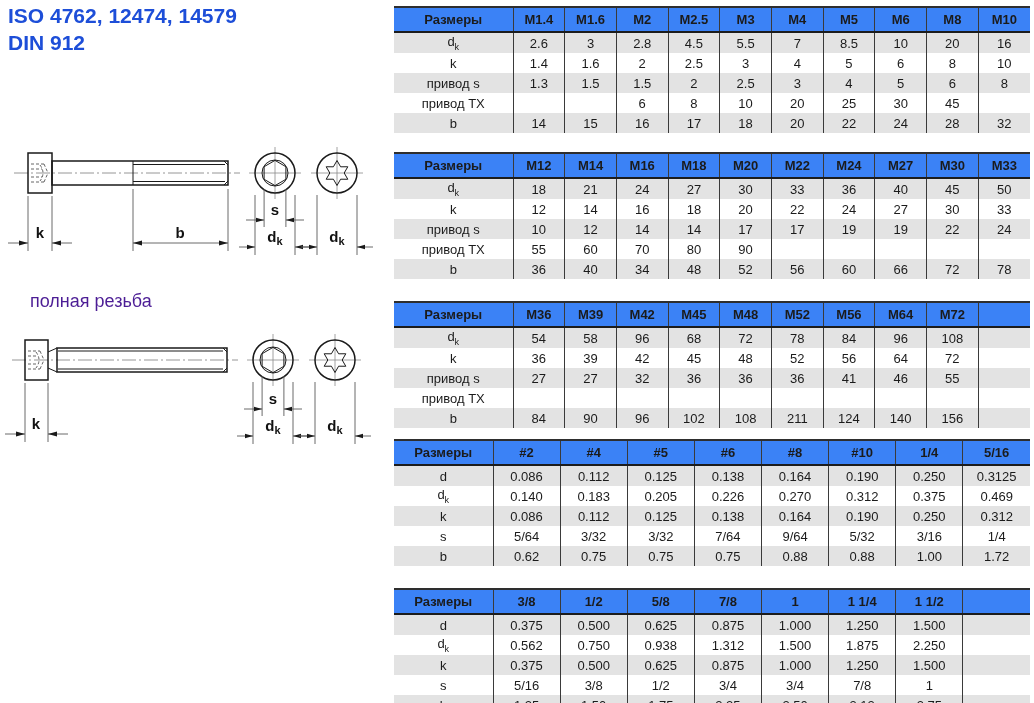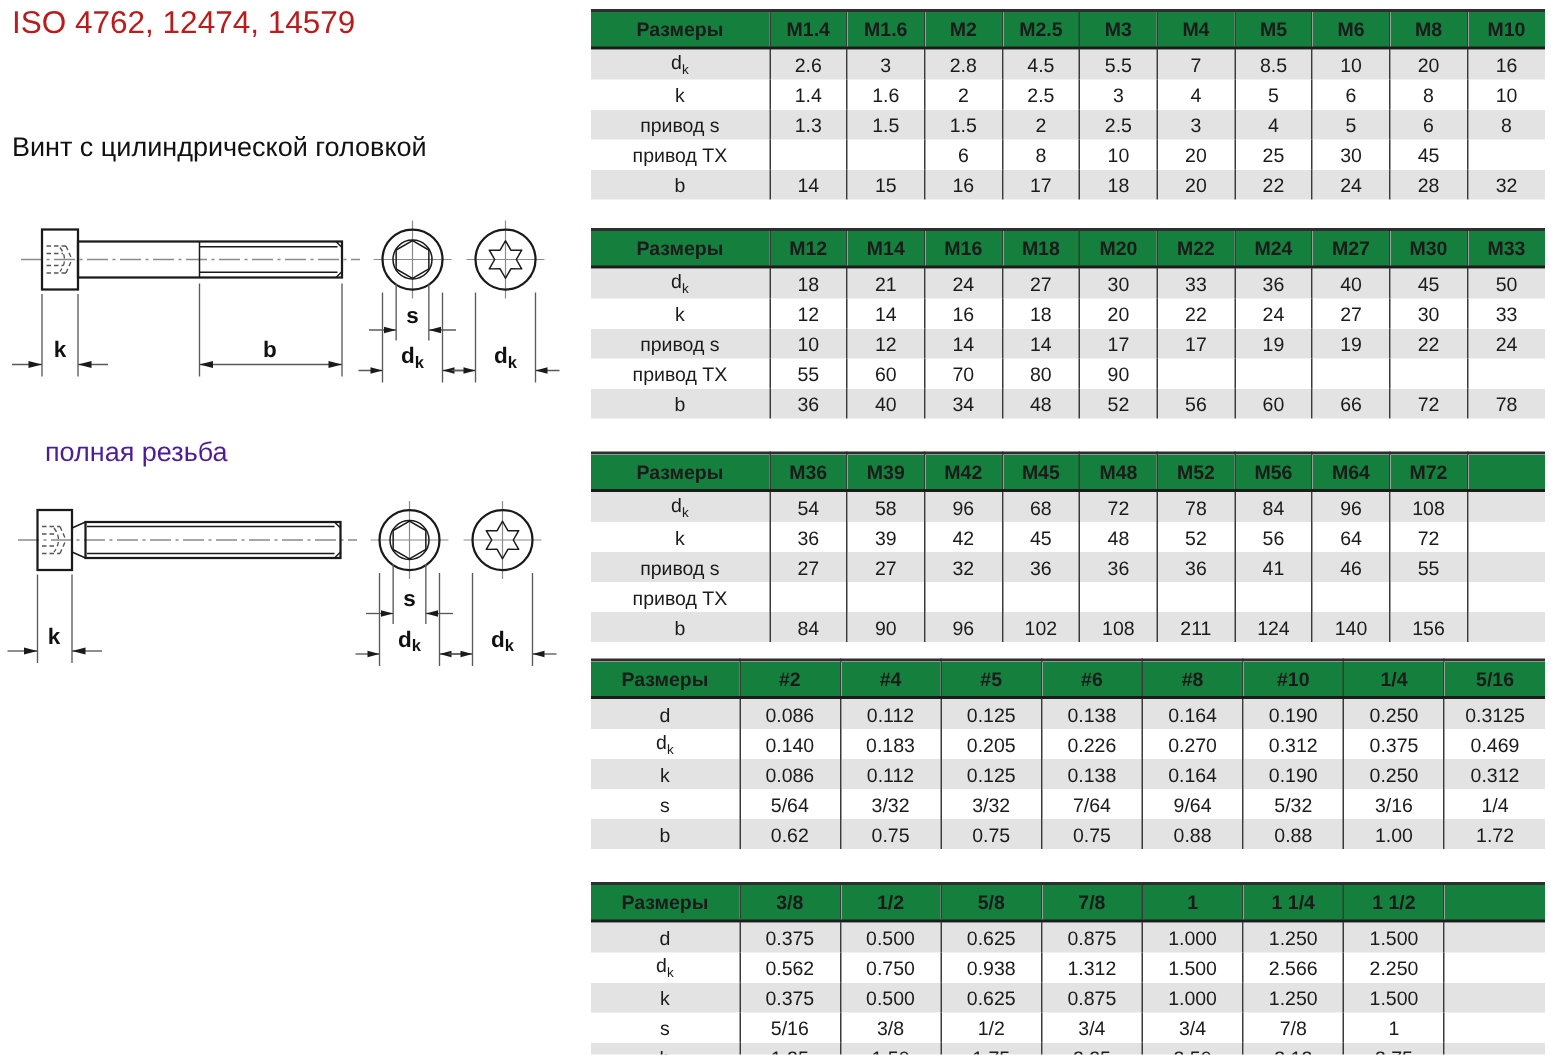--- a/index.html
+++ b/index.html
@@ -3,59 +3,59 @@
 <meta charset="utf-8">
 <style>
   html,body{margin:0;padding:0;}
   body{
     width:1034px;height:703px;position:relative;overflow:hidden;
     background:#ffffff;color:#1b1b1b;
     font-family:"Liberation Sans", sans-serif;
   }
   
   .left-pane{position:absolute;left:0;top:0;width:392px;height:703px;}
-  .title-block{position:absolute;top:2px;left:8px;font-weight:normal;font-size:21px;line-height:27px;color:#b91c1c;}
+  .title-block{position:absolute;top:2px;left:8px;font-weight:bold;font-size:21px;line-height:27px;color:#1d4ed8;}
   .subtitle{position:absolute;top:88px;left:8px;font-size:18px;color:#111;}
   .full-thread-label{position:absolute;top:291px;left:30px;font-size:18px;color:#4c1d95;}
   .drawing1{position:absolute;top:143px;left:0;}
   .drawing2{position:absolute;top:315px;left:0;}
   
   .obj{fill:none;stroke:#1a1a1a;stroke-width:1.5;}
   .obj2{fill:none;stroke:#1a1a1a;stroke-width:1;}
   .hid{fill:none;stroke:#555;stroke-width:0.9;stroke-dasharray:3,2;}
   .cl{fill:none;stroke:#8a8a8a;stroke-width:0.9;stroke-dasharray:14,3,2,3;}
   .ch{fill:none;stroke:#8a8a8a;stroke-width:0.8;}
   .dim{fill:none;stroke:#5a5a5a;stroke-width:0.9;}
   .arr{fill:#1a1a1a;stroke:none;}
   .dlbl{font-family:"Liberation Sans",sans-serif;font-size:15px;font-weight:bold;fill:#111;text-anchor:middle;}
   .svgsub{font-size:11px;}
   
   .tables-column{position:absolute;left:394px;top:6px;width:636px;}
   .dim-table{border-collapse:collapse;table-layout:fixed;width:636px;font-size:13px;color:#1b1b1b;}
-  .dim-table th{background:#15803d;font-weight:bold;height:23px;padding:0;text-align:center;overflow:hidden;}
+  .dim-table th{background:#3b82f6;font-weight:bold;height:23px;padding:0;text-align:center;overflow:hidden;}
   .dim-table thead tr{border-top:2px solid #2e2e2e;border-bottom:2.5px solid #1c1c1c;}
   .dim-table td{height:20px;text-align:center;padding:0;background:#fff;overflow:hidden;}
   .dim-table tr.alt td{background:#e3e3e3;}
   .dim-table th:not(:first-child),.dim-table td:not(:first-child){border-left:1.4px solid #3a3a3a;}
   .t1 .label-col,.t2 .label-col,.t3 .label-col{width:119px;}
   .t4 .label-col,.t5 .label-col{width:99px;}
   .t1{margin-bottom:19px;}
   .t2{margin-bottom:22px;}
   .t3{margin-bottom:11px;}
   .t4{margin-bottom:22px;}
   sub{font-size:9px;}
 </style>
 </head>
 <body>
 
 <div class="left-pane">
   <div class="title-block">
     <div>ISO 4762, 12474, 14579</div>
+    <div>DIN 912</div>
   </div>
-  <div class="subtitle">Винт с цилиндрической головкой</div>
 
   <svg class="drawing1" width="390" height="122" viewBox="0 0 390 122">
     <g>
       <line class="cl" x1="14" y1="30" x2="240" y2="30"></line>
       <rect class="obj" x="28" y="10" width="24" height="40" fill="#fff"></rect>
       <g>
         <line class="hid" x1="31" y1="21" x2="44" y2="21"></line>
         <line class="hid" x1="31" y1="26" x2="42" y2="26"></line>
         <line class="hid" x1="31" y1="34" x2="42" y2="34"></line>
         <line class="hid" x1="31" y1="39" x2="44" y2="39"></line>
@@ -615,21 +615,21 @@
           <td>1.500</td>
           <td></td>
         </tr>
         <tr>
           <td>d<sub>k</sub></td>
           <td>0.562</td>
           <td>0.750</td>
           <td>0.938</td>
           <td>1.312</td>
           <td>1.500</td>
-          <td>2.566</td>
+          <td>1.875</td>
           <td>2.250</td>
           <td></td>
         </tr>
         <tr class="alt">
           <td>k</td>
           <td>0.375</td>
           <td>0.500</td>
           <td>0.625</td>
           <td>0.875</td>
           <td>1.000</td>

